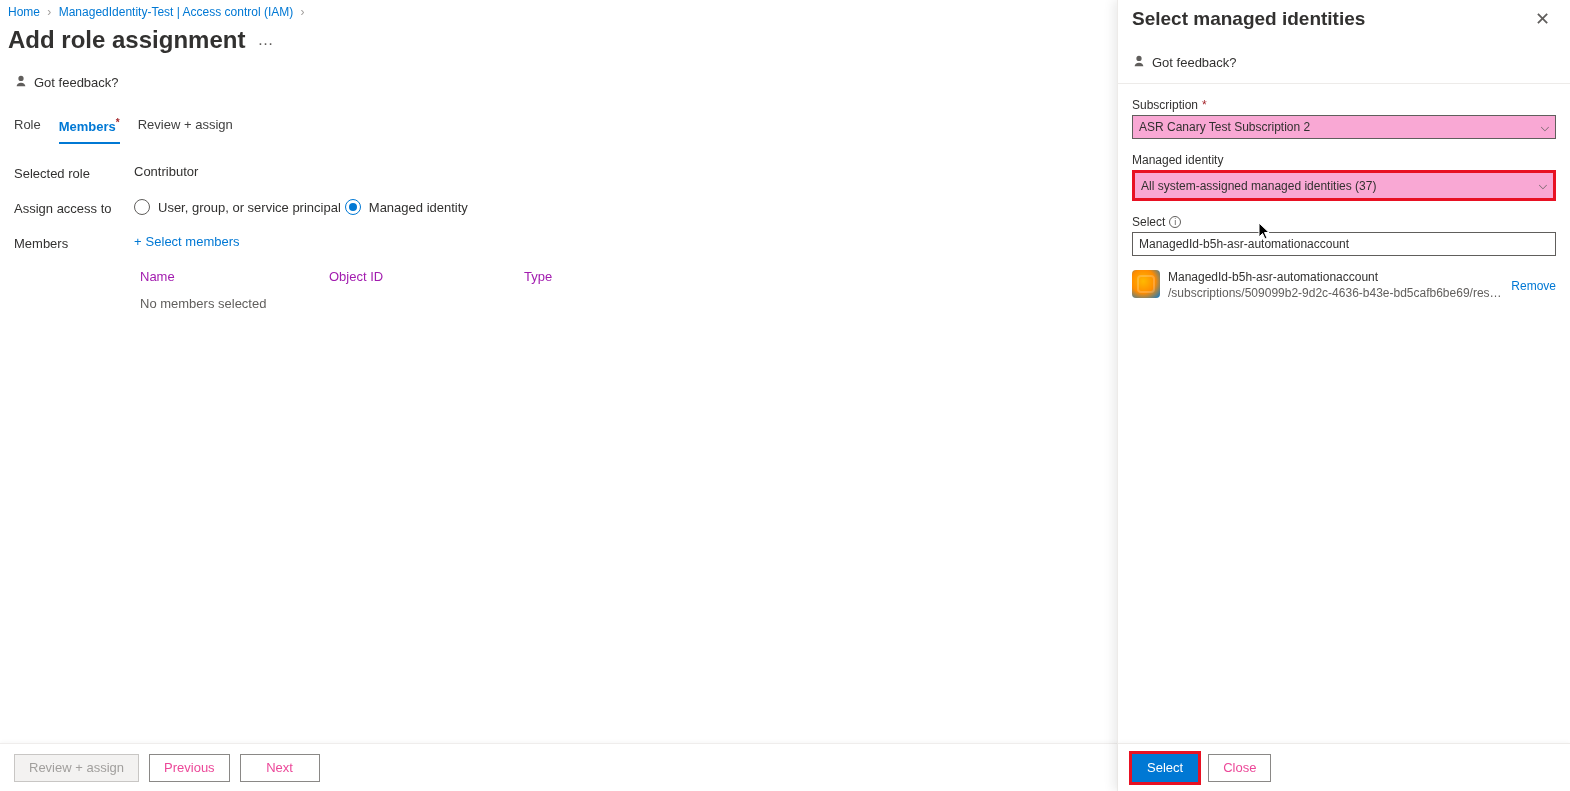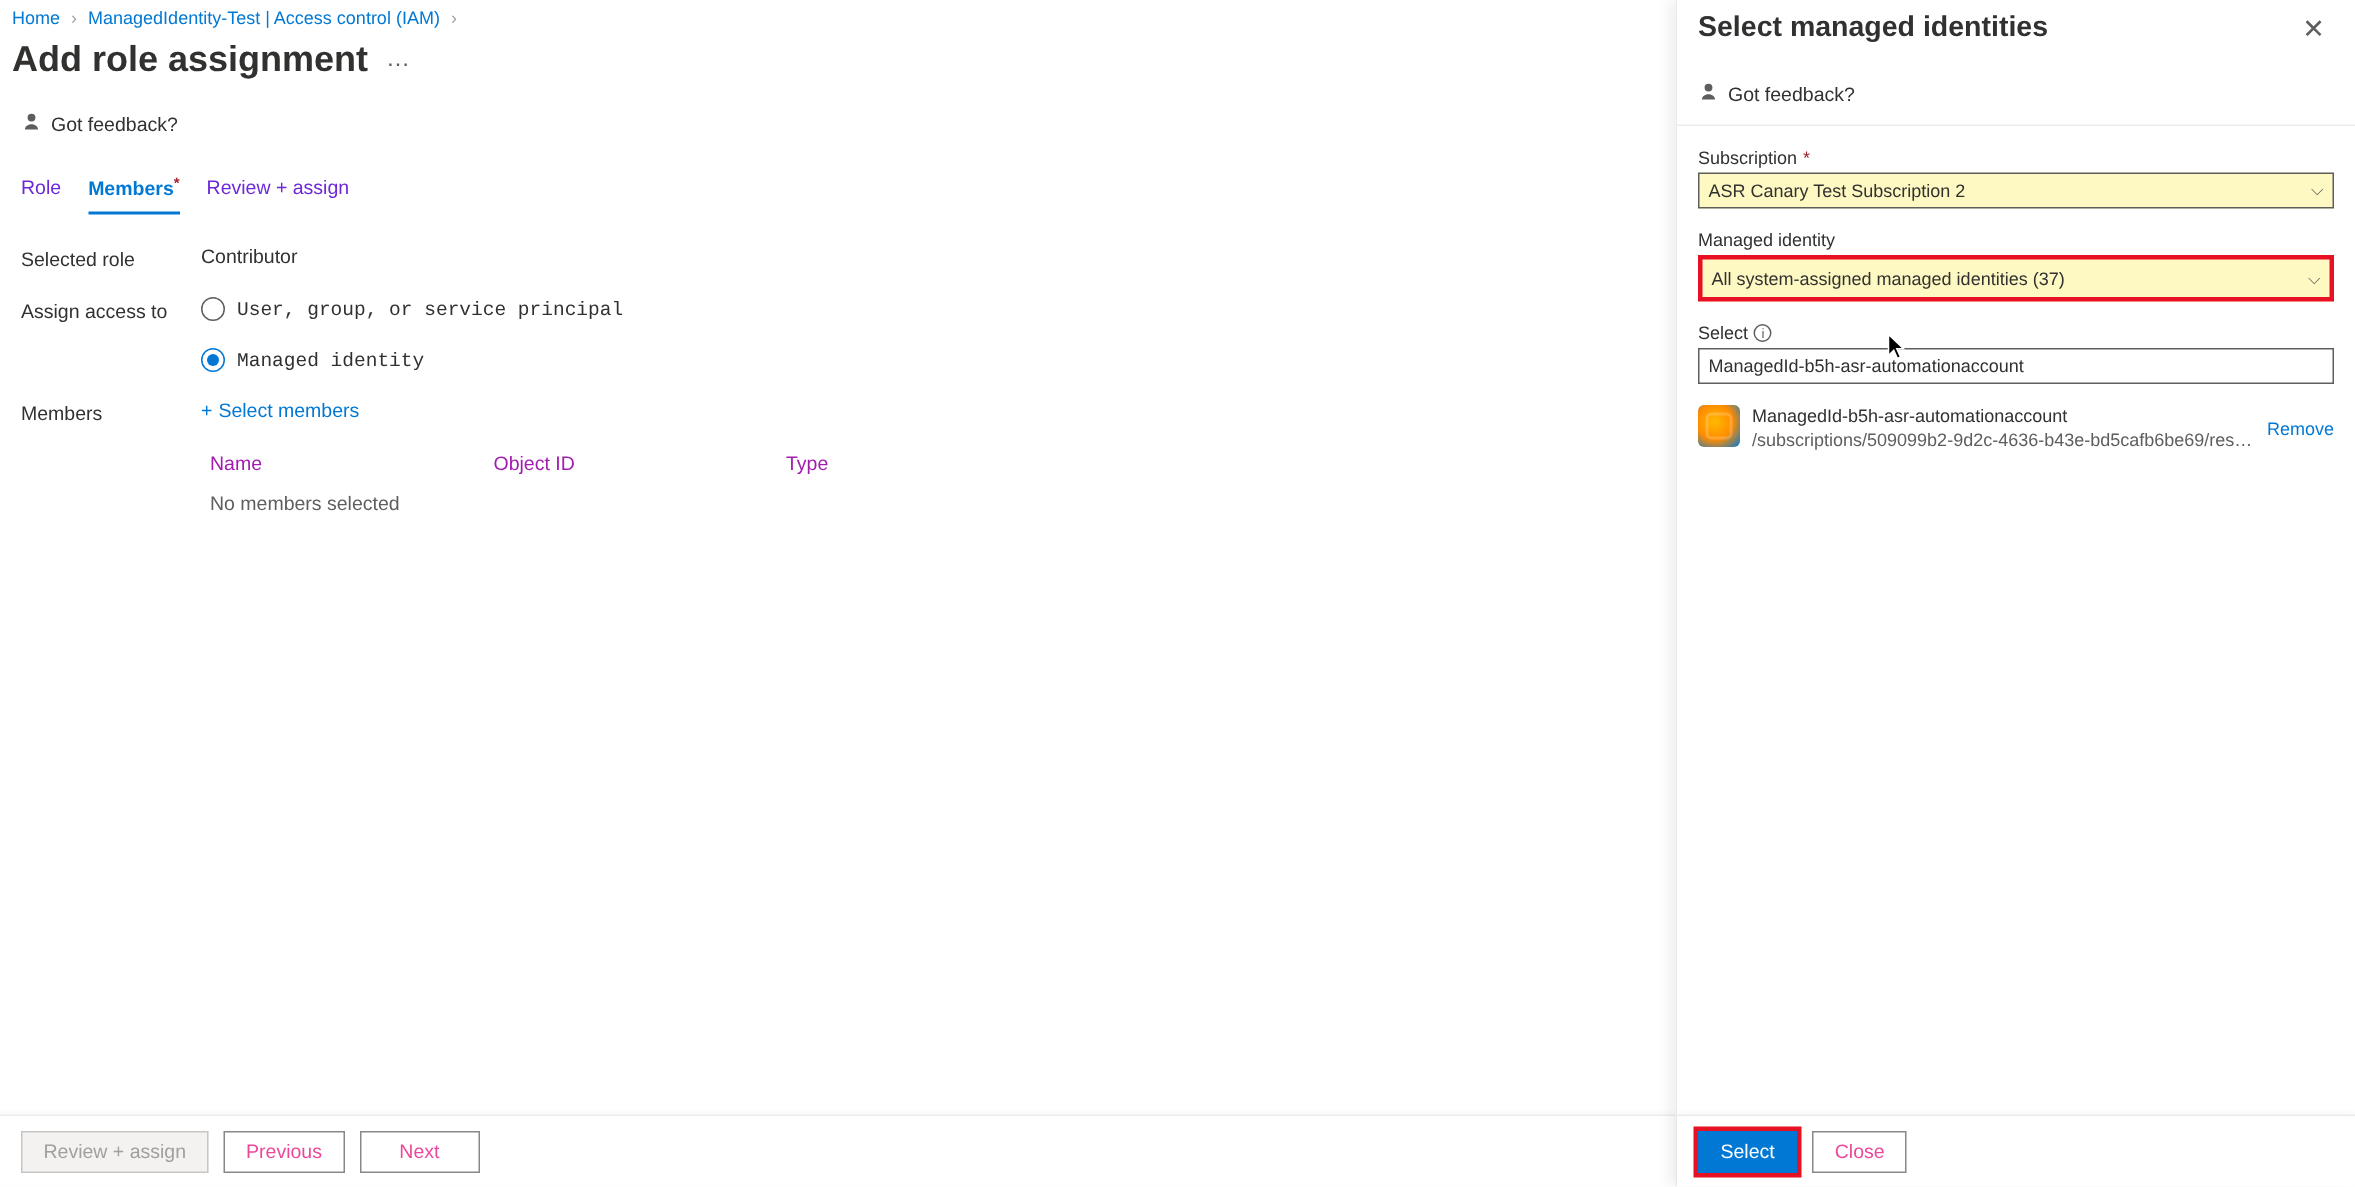--- a/index.html
+++ b/index.html
@@ -41,29 +41,29 @@
     color: #323130;
   }
   .feedback-icon { color: #605e5c; font-size: 14px; }
   
   .tabs {
     display: flex;
     gap: 18px;
     padding: 10px 14px 0 14px;
     margin-top: 6px;
   }
-  .tab { font-size: 13px; color: #6d28d9; padding-bottom: 8px; cursor: pointer; position: relative; }
+  .tab { font-size: 13px; color: #404040; padding-bottom: 8px; cursor: pointer; position: relative; }
   .tab.active { font-weight: 700; color: #0078d4; border-bottom: 2px solid #0078d4; }
   .req-dot { color: #a4262c; font-size: 10px; vertical-align: super; }
   
   .form-area { padding: 20px 14px; }
   .form-row { display: flex; align-items: flex-start; margin-bottom: 18px; }
   .form-label { width: 120px; font-size: 13px; color: #323130; padding-top: 2px; }
   .form-value { font-size: 13px; color: #323130; }
-  .radio-group { display: flex; flex-direction: column; gap: 18px; font-family: Liberation Mono, monospace; }
+  .radio-group { display: flex; flex-direction: row; gap: 4px; }
   .radio-item { display: flex; align-items: center; gap: 8px; font-size: 13px; }
   .radio-circle {
     width: 16px; height: 16px; border: 1px solid #605e5c; border-radius: 50%;
     display: inline-flex; align-items: center; justify-content: center;
   }
   .radio-circle.checked::after {
     content: ""; width: 8px; height: 8px; background: #0078d4; border-radius: 50%;
   }
   .radio-circle.checked { border-color: #0078d4; }
   .select-link { color: #0078d4; font-size: 13px; cursor: pointer; }
@@ -110,21 +110,21 @@
   .panel-body { padding: 14px 14px 0 14px; flex: 1; overflow: auto; position:relative; }
   .fld-label { font-size: 12px; color: #323130; margin-bottom: 3px; display:flex; align-items:center; gap:4px; }
   .req-star { color: #a4262c; }
   .info-icon {
     display:inline-block; width:12px; height:12px; border:1px solid #605e5c; border-radius:50%;
     font-size:9px; line-height:11px; text-align:center; color:#605e5c;
   }
   .select-ctrl {
     height: 24px; border: 1px solid #605e5c; width: 100%;
     display: flex; align-items: center; justify-content: space-between;
-    padding: 0 6px; font-size: 12px; background: #fef9c3; cursor: pointer;
+    padding: 0 6px; font-size: 12px; background: #f9a8d4; cursor: pointer;
   }
   .select-ctrl.hl { border: 3px solid #e81123; height: 31px; }
   .chev { font-size: 11px; color: #605e5c; }
   .input-ctrl {
     height: 24px; border: 1px solid #605e5c; width: 100%; padding: 0 6px;
     font-size: 12px; color: #323130;
   }
   .fld-block { margin-bottom: 14px; }
   .cursor-arrow {
     position: absolute; pointer-events: none;

